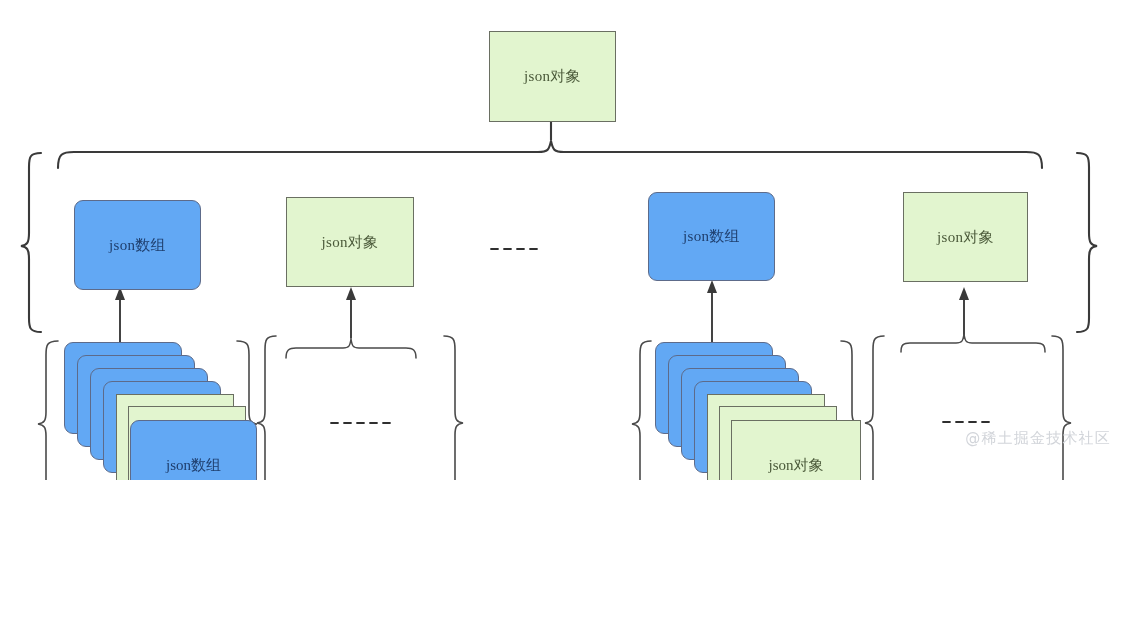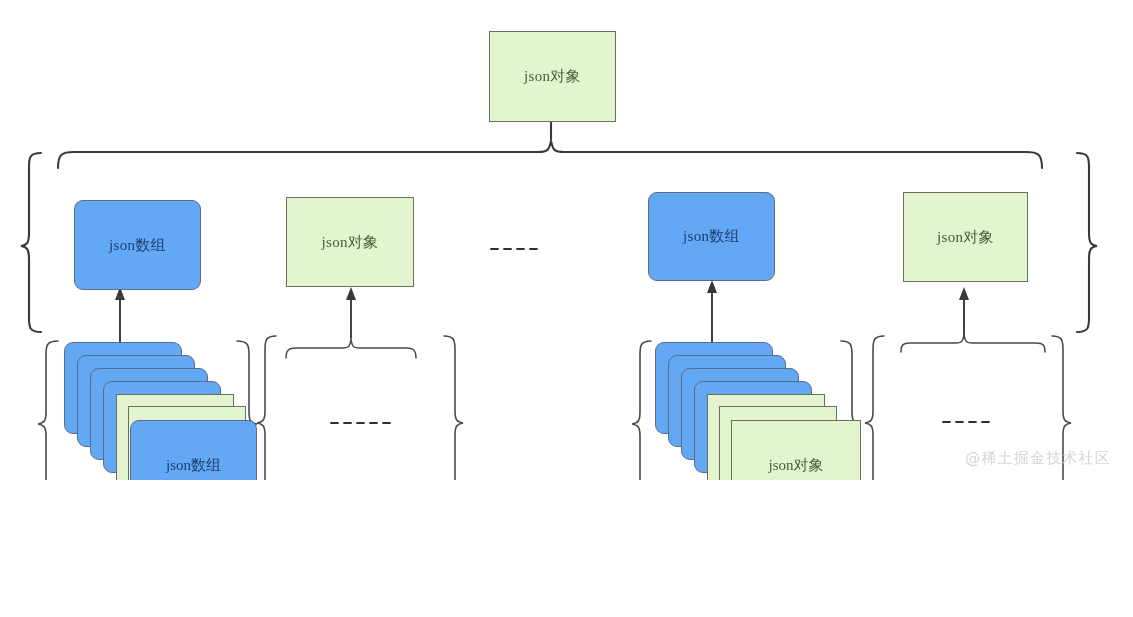--- a/index.html
+++ b/index.html
@@ -43,21 +43,21 @@
     width:118px;height:92px;
     display:flex;align-items:center;justify-content:center;
     font-size:15px;white-space:nowrap;
   }
   .card.blue{background:#62a8f4;border:1.2px solid #5d6b8a;border-radius:9px;color:#1f3f6e;}
   .card.green{background:#e2f5cf;border:1.2px solid #6a6f62;border-radius:0;color:#4b5a3a;}
 
   
   #watermark{
     position:absolute;
-    right:22px;bottom:12px;
+    right:22px;bottom:32px;
     font-family:"DejaVu Sans","Liberation Sans",sans-serif;
     font-size:15px;
     color:#d2d5da;
     letter-spacing:1.2px;
     user-select:none;
   }
 </style>
 </head>
 <body>
 

